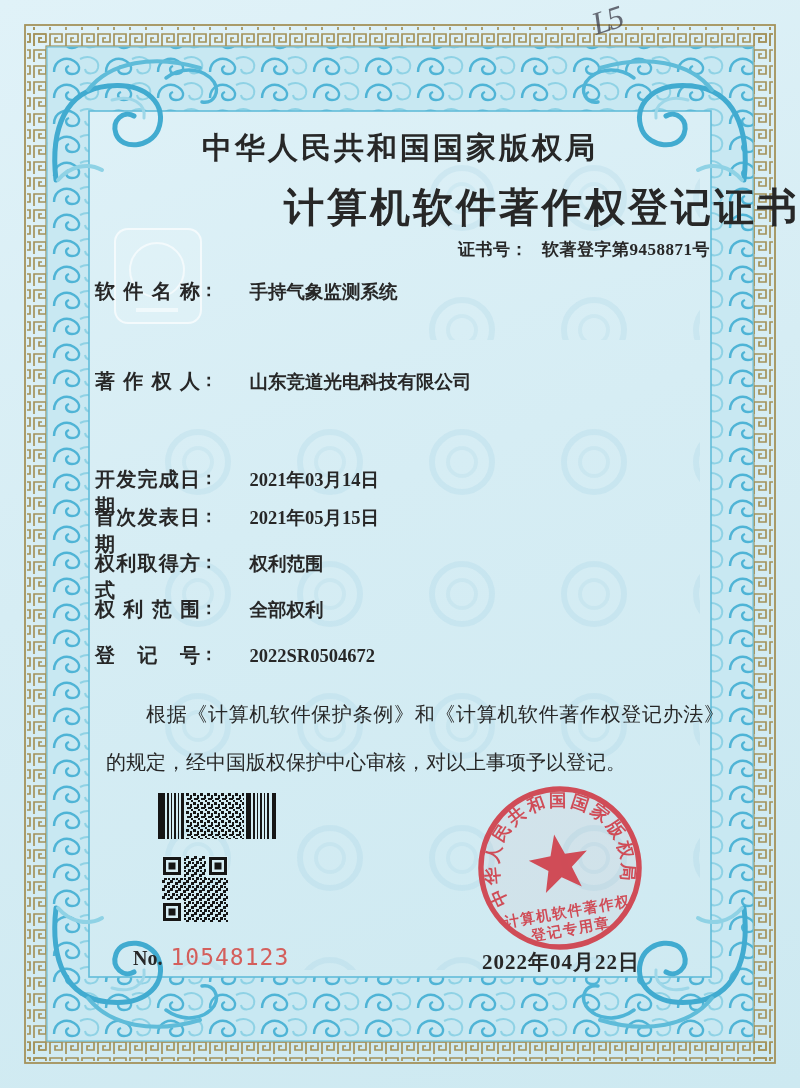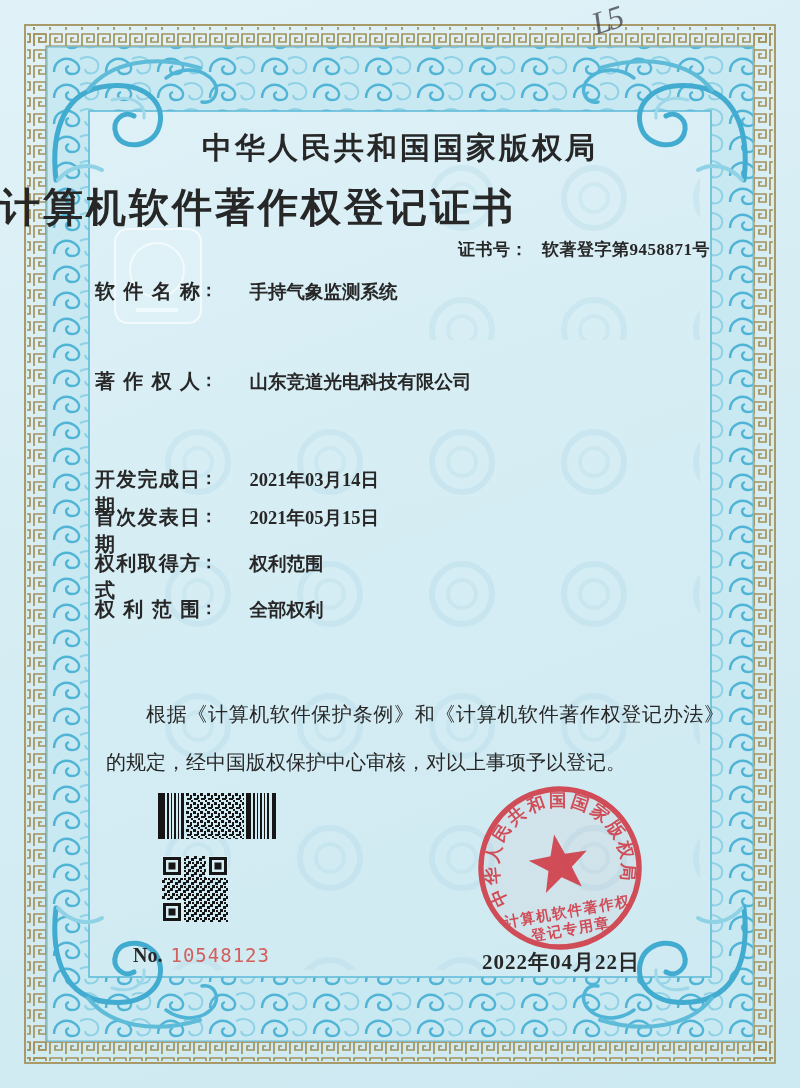--- a/index.html
+++ b/index.html
@@ -14,35 +14,35 @@
     border:2px solid rgba(255,255,255,.85);border-radius:14px;
     background:rgba(255,255,255,.15);opacity:.8;
   }
   .emboss-circle{
     position:absolute;left:13px;top:12px;width:52px;height:52px;border-radius:50%;
     border:2px solid rgba(255,255,255,.8);
   }
   .emboss-bar{position:absolute;left:20px;bottom:10px;width:42px;height:4px;background:rgba(255,255,255,.7);}
   .txt{position:absolute;z-index:3;}
   .authority{top:128px;left:0;width:800px;text-align:center;font-size:30px;font-weight:700;letter-spacing:3px;}
-  .cert-title{top:180px;left:0;width:800px;text-align:left;font-size:40px;font-weight:700;letter-spacing:3px;}
+  .cert-title{top:180px;left:0;width:800px;text-align:right;font-size:40px;font-weight:700;letter-spacing:3px;}
   .certno{top:238px;right:90px;font-size:17px;font-weight:700;letter-spacing:.5px;}
   .certno-val{margin-left:14px;}
   .row{position:absolute;left:95px;z-index:3;font-weight:700;}
   .lbl{display:inline-block;width:105px;font-size:20px;text-align:justify;text-align-last:justify;vertical-align:top;}
   .colon{display:inline-block;font-size:17.5px;vertical-align:top;}
   .val{display:inline-block;margin-left:28px;font-size:18.5px;line-height:29px;vertical-align:top;}
   .statement{
     top:690px;left:106px;width:618px;font-size:20px;font-weight:400;
     line-height:48px;text-indent:2em;text-align:justify;
   }
   .barcode{position:absolute;left:158px;top:793px;z-index:3;}
   .qr{position:absolute;left:162px;top:856px;z-index:3;}
   .serial{top:944px;left:133px;font-size:20px;font-weight:700;}
-  .serial-num{font-family:"DejaVu Sans Mono", monospace;font-weight:400;font-size:19px;letter-spacing:1px;color:#d45f5c;margin-left:8px;}
+  .serial-num{font-family:"DejaVu Sans Mono", monospace;font-weight:400;font-size:23px;letter-spacing:1px;color:#d45f5c;margin-left:8px;}
   .seal{position:absolute;left:460px;top:768px;width:200px;height:200px;z-index:4;opacity:.93;}
   .issue-date{top:948px;left:455px;width:212px;text-align:center;font-size:21px;font-weight:700;letter-spacing:1px;}
   .handnote{
     top:2px;left:592px;font-size:32px;font-style:italic;color:rgba(60,60,72,.75);
     transform:rotate(-18deg);letter-spacing:-2px;z-index:5;font-family:"Liberation Serif",serif;
   }
 </style>
 </head>
 <body>
 
@@ -135,20 +135,24 @@
     <span class="lbl">首次发表日期</span><span class="colon">：</span>
     <div class="val">2021年05月15日</div>
   </div>
   <div class="row" style="top:550px">
     <span class="lbl">权利取得方式</span><span class="colon">：</span>
     <div class="val">权利范围</div>
   </div>
   <div class="row" style="top:596px">
     <span class="lbl">权利范围</span><span class="colon">：</span>
     <div class="val">全部权利</div>
+  </div>
+  <div class="row" style="top:642px">
+    <span class="lbl">登记号</span><span class="colon">：</span>
+    <div class="val">2022SR0504672</div>
   </div>
 
   <div class="txt statement">根据《计算机软件保护条例》和《计算机软件著作权登记办法》的规定，经中国版权保护中心审核，对以上事项予以登记。</div>
 
   <svg class="barcode" width="118" height="46" viewBox="0 0 118 46">
     <g fill="#161616">
       <rect x="0" y="0" width="7" height="46"></rect>
       <rect x="9" y="0" width="2" height="46"></rect>
       <rect x="13" y="0" width="1" height="46"></rect>
       <rect x="16" y="0" width="2" height="46"></rect>

